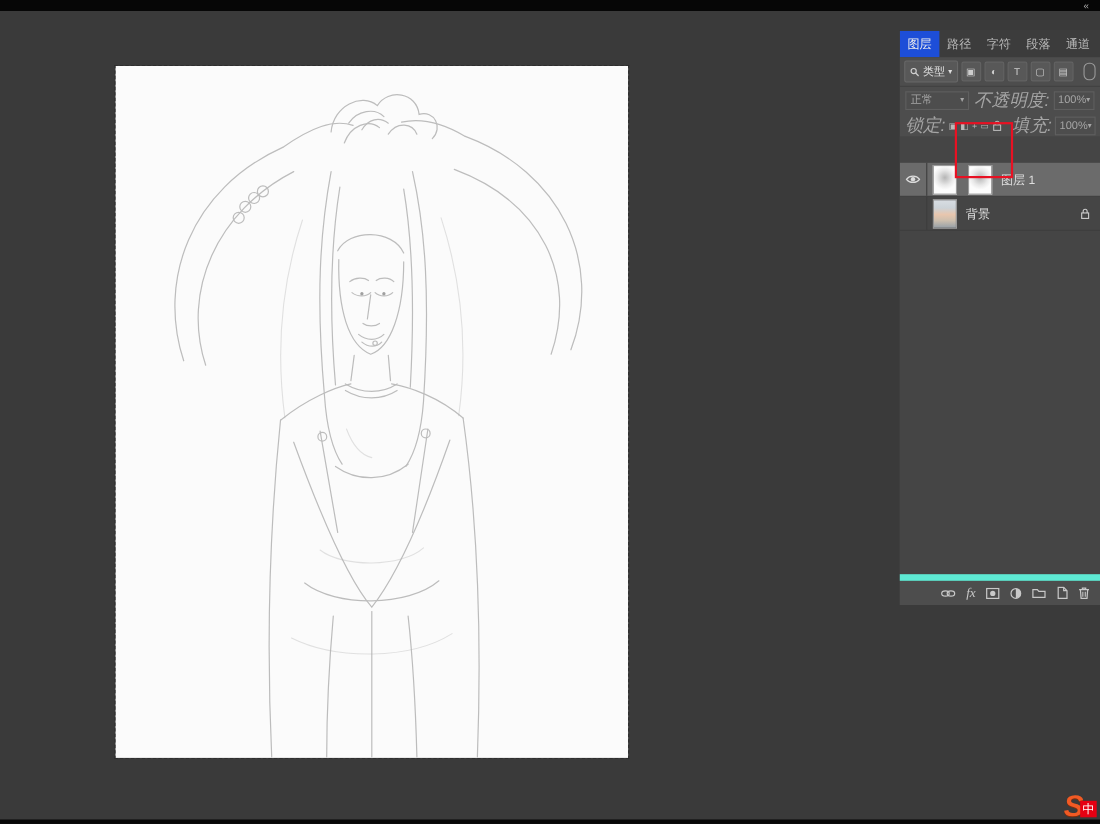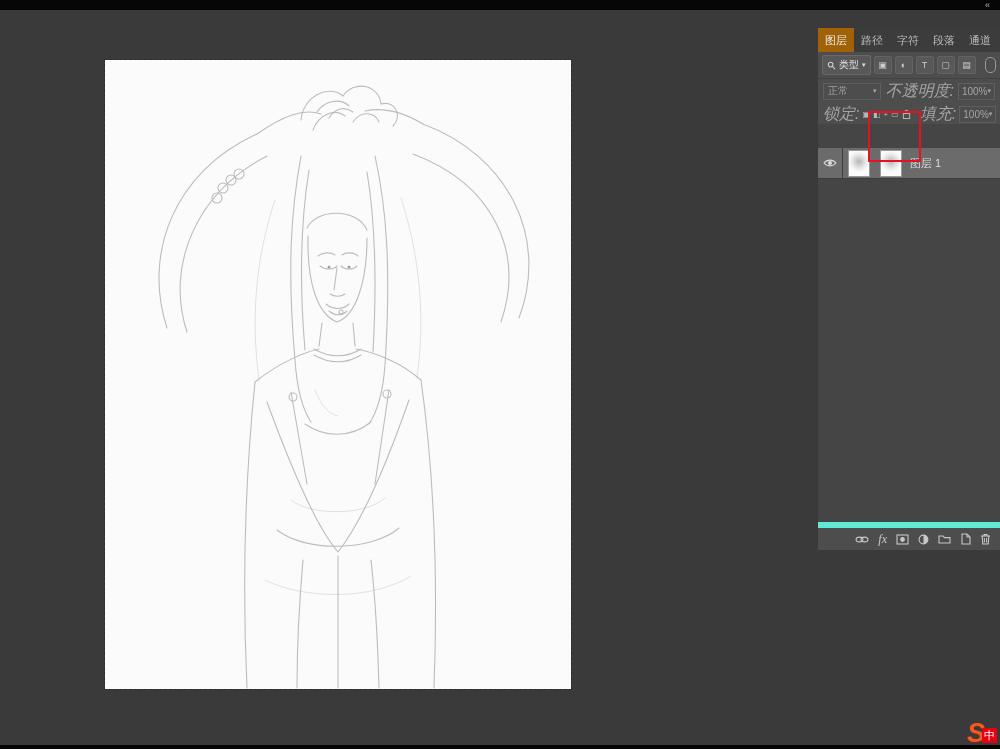--- a/index.html
+++ b/index.html
@@ -21,21 +21,21 @@
   }
   .doc svg{display:block;width:100%;height:100%;}
 
   
   .panel{
     position:absolute;left:818px;top:28px;width:182px;height:522px;
     background:#4d4d4d;color:#d6d6d6;font-size:11px;
   }
   .tabbar{height:24px;background:#3c3c3c;display:flex;align-items:stretch;overflow:hidden;}
   .tab{padding:0 7px;display:flex;align-items:center;color:#b9b9b9;font-size:11px;white-space:nowrap;cursor:default;}
-  .tab.active{background:#a16207;color:#ececec;}
+  .tab.active{background:#1d4ed8;color:#ececec;}
   .panel-menu{margin-left:auto;display:flex;align-items:center;padding:0 5px;color:#cfcfcf;font-size:11px;}
 
   .filter-row{height:26px;display:flex;align-items:center;gap:3px;padding:0 4px;border-bottom:1px solid #424242;}
   .kind-dd{display:flex;align-items:center;gap:3px;background:#585858;border:1px solid #686868;border-radius:2px;height:18px;padding:0 4px;font-size:10px;color:#e0e0e0;}
   .f-icon{width:16px;height:16px;display:grid;place-items:center;font-size:9px;color:#cdcdcd;background:#585858;border:1px solid #636363;border-radius:2px;}
   .f-toggle{margin-left:auto;width:9px;height:14px;border:1px solid #9a9a9a;border-radius:5px;}
 
   .blend-row{height:24px;display:flex;align-items:center;gap:4px;padding:0 5px;}
   .blend-dd{width:96px;height:17px;border:1px solid #5f5f5f;color:#a5a5a5;font-size:10px;display:flex;align-items:center;justify-content:space-between;padding:0 4px;box-sizing:border-box;}
   .small-label{font-size:16px;color:#a5a5a5;white-space:nowrap;font-style:italic;}
@@ -217,20 +217,31 @@
           <circle cx="7" cy="5" r="2" fill="#dcdcdc"></circle>
         </svg>
       </div>
       <div class="thumb sketch"></div>
       <div class="thumb sketch" style="margin-left:10px;"></div>
       <span class="layer-name">图层 1</span>
     </div>
 
 
 
+    <div class="layer-row">
+      <div class="eye-col"></div>
+      <div class="thumb photo"></div>
+      <span class="layer-name">背景</span>
+      <span class="row-lock">
+        <svg width="9" height="11" viewBox="0 0 10 12">
+          <rect x="1.5" y="5" width="7" height="5.5" fill="none" stroke="#cfcfcf" stroke-width="1.1"></rect>
+          <path d="M3,5 V3.2 a2,2 0 0 1 4,0 V5" fill="none" stroke="#cfcfcf" stroke-width="1.1"></path>
+        </svg>
+      </span>
+    </div>
 
   </div>
 
   <div class="bottom-bar">
     <span class="b-icon">
       <svg width="14" height="9" viewBox="0 0 14 9">
         <ellipse cx="4.5" cy="4.5" rx="3.4" ry="2.4" fill="none" stroke="#c8c8c8" stroke-width="1.1"></ellipse>
         <ellipse cx="9.5" cy="4.5" rx="3.4" ry="2.4" fill="none" stroke="#c8c8c8" stroke-width="1.1"></ellipse>
       </svg>
     </span>

